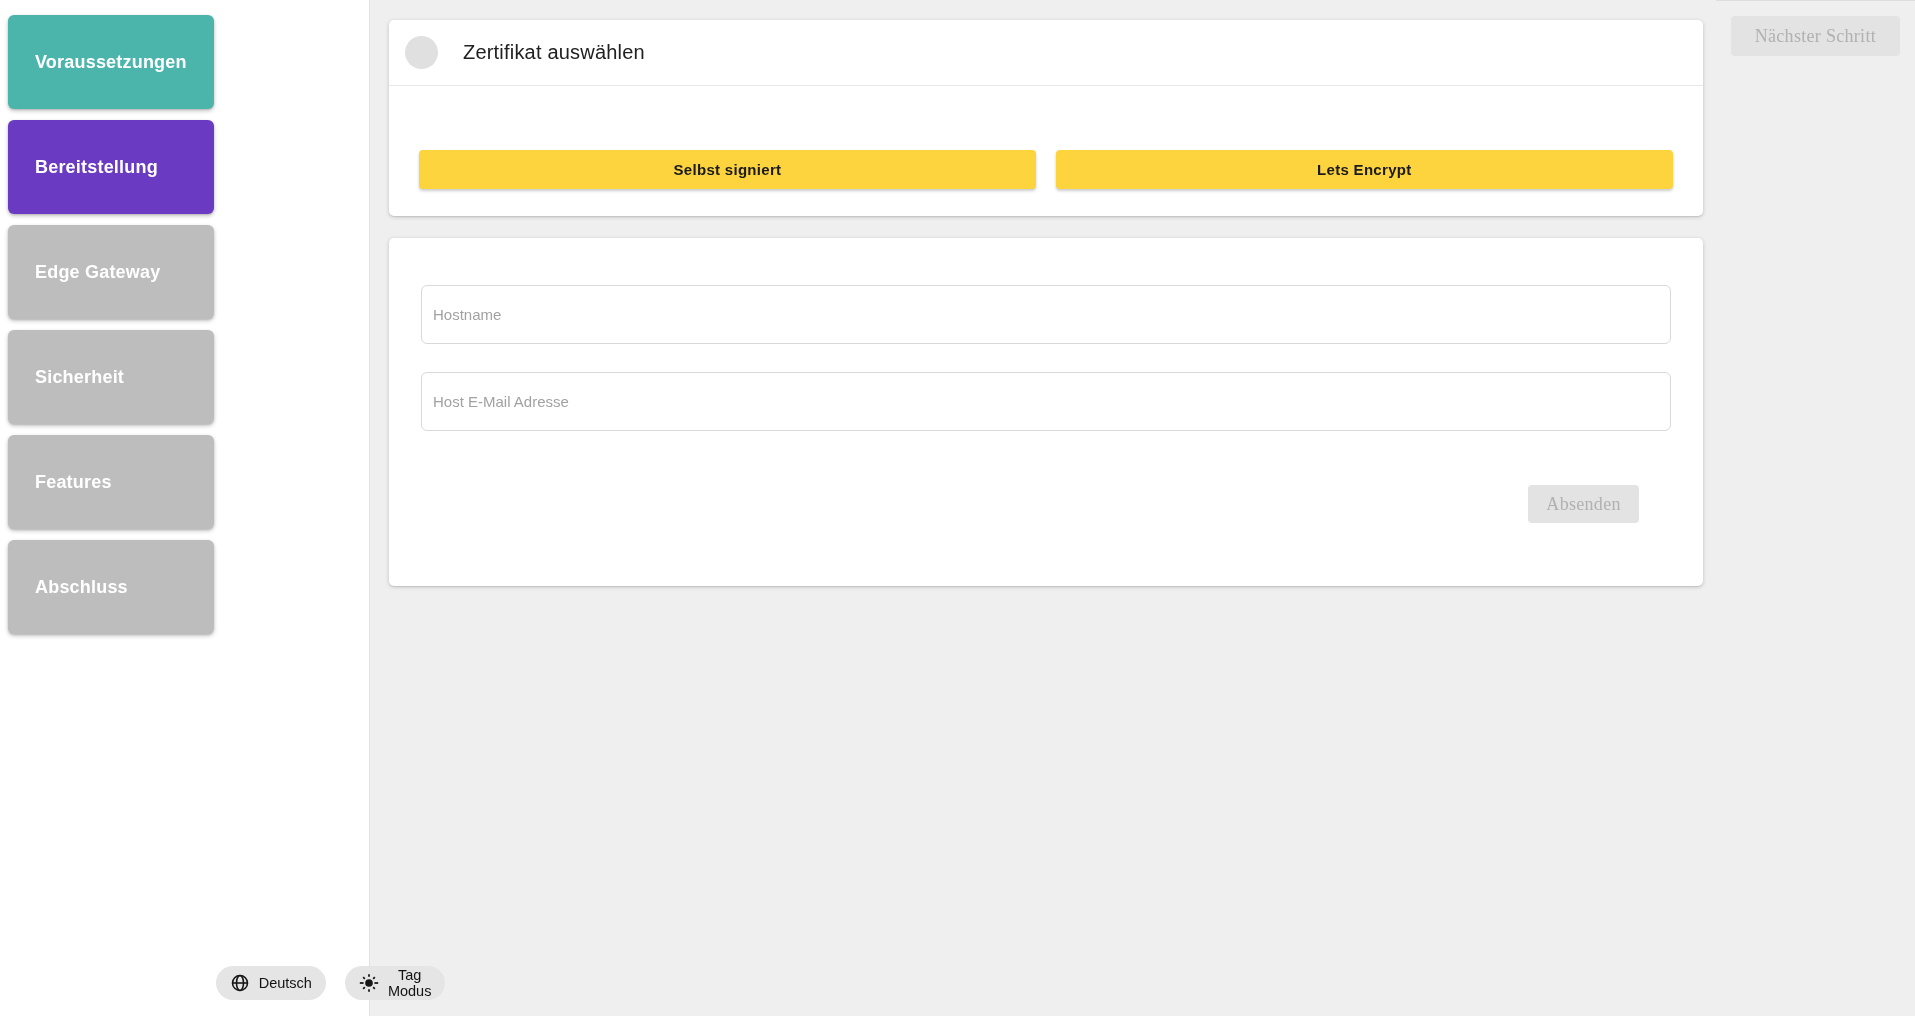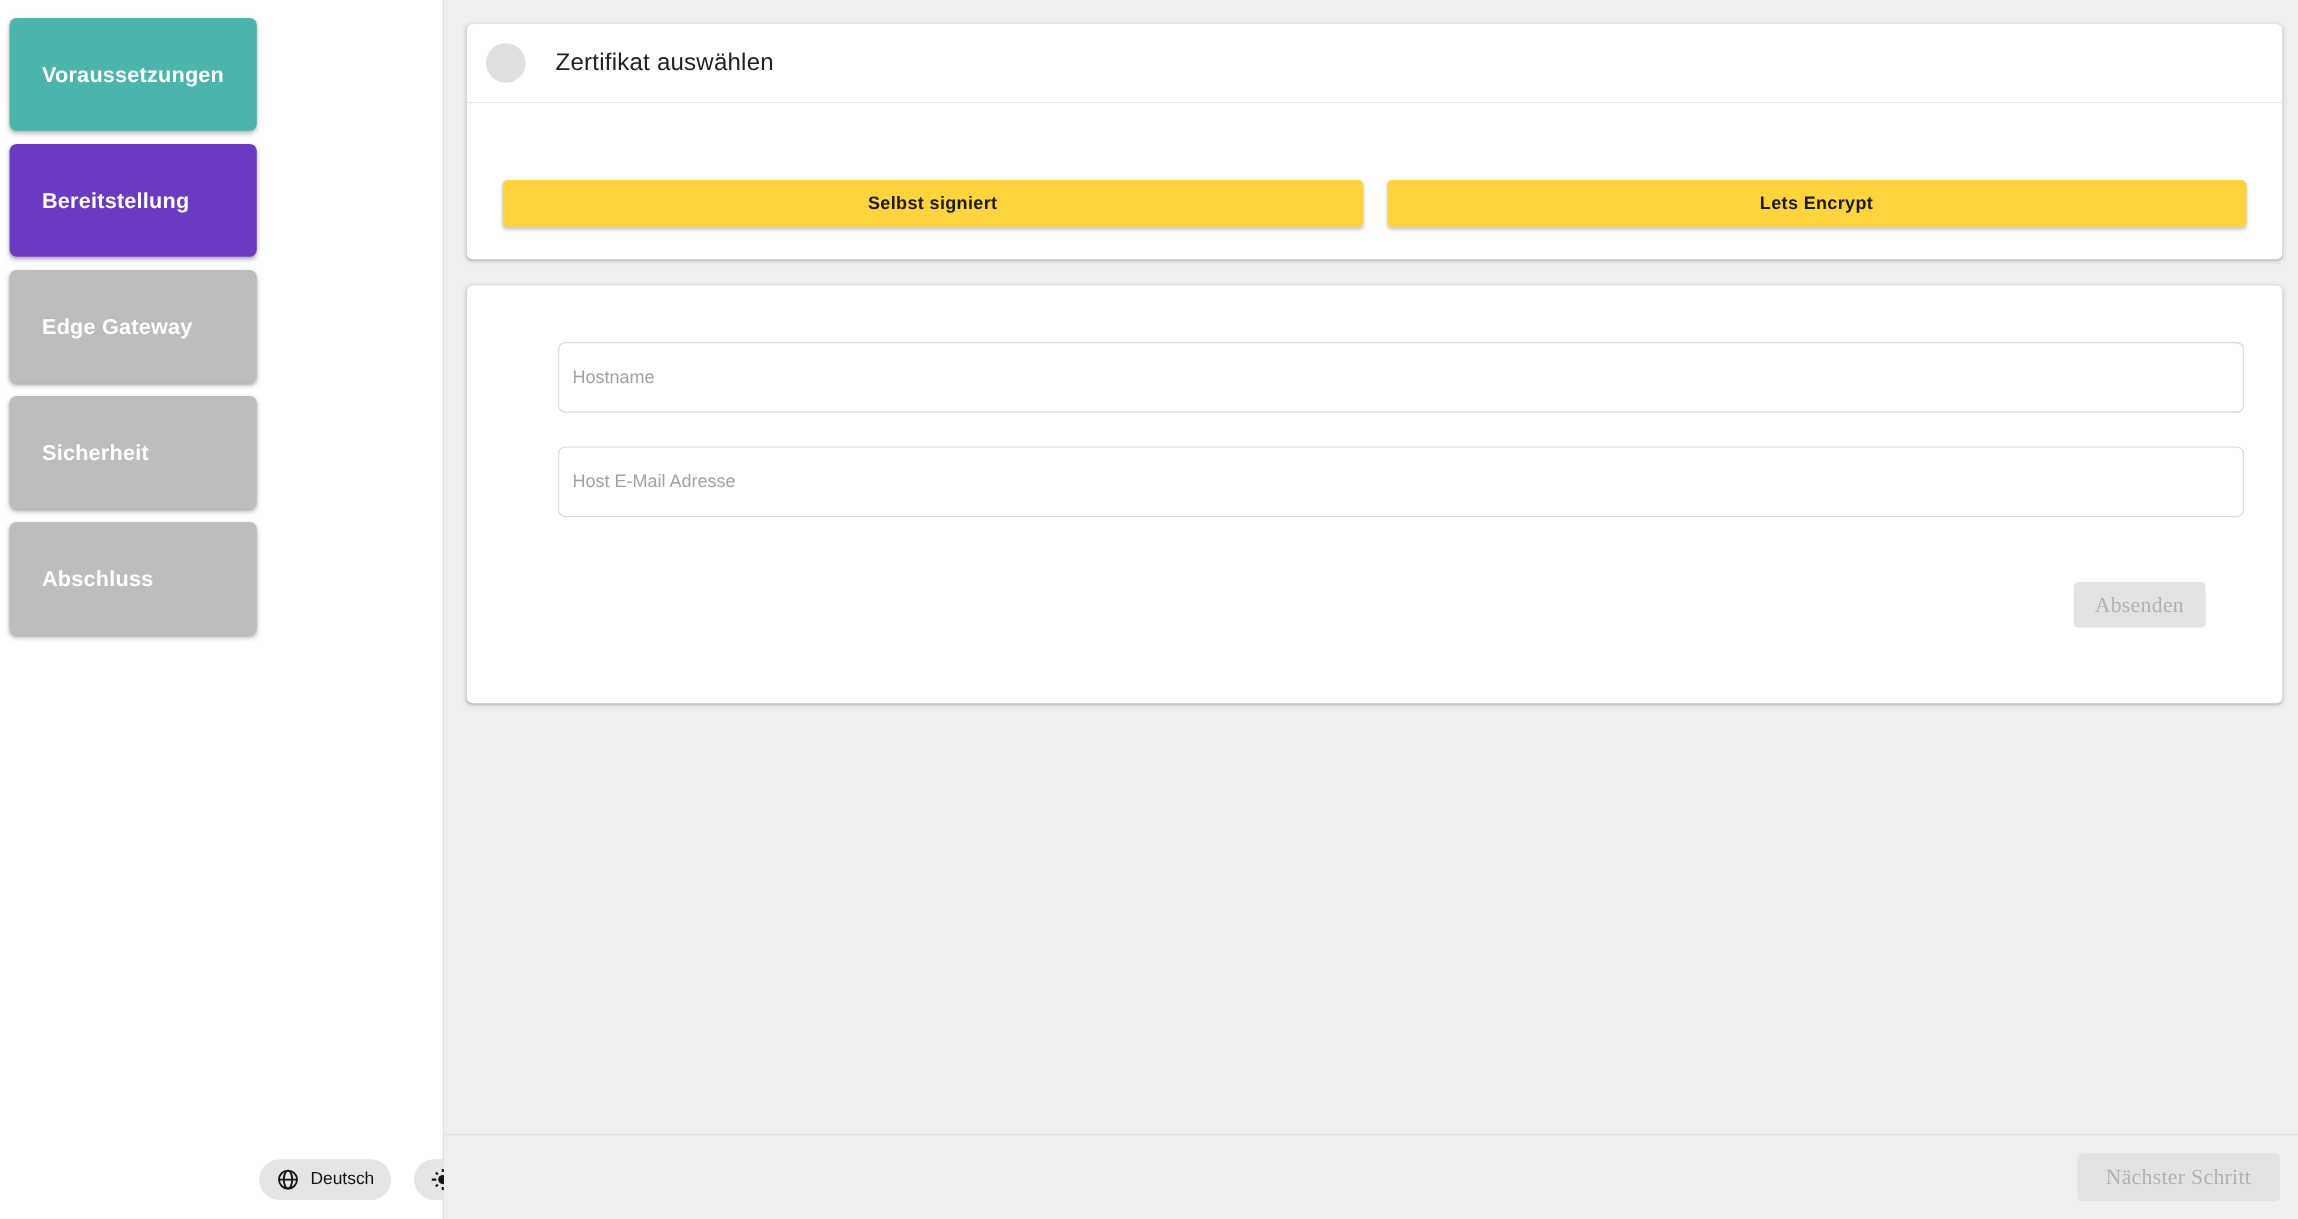--- a/index.html
+++ b/index.html
@@ -36,21 +36,21 @@
     border-radius:17px;
     background:#e5e5e5;
     display:inline-flex; align-items:center; gap:9px;
     padding:0 14px;
     font-size:14.5px; font-weight:500; color:#141414;
     border:none; cursor:pointer;
   }
   .chip svg { display:block; color:#161616; }
 
   
-  .main { flex:1; height:100%; display:flex; flex-direction:column; }
+  .main { flex:1; height:100%; display:flex; }
   .content { flex:1; padding:20px 13px 0 19px; overflow:hidden; }
 
   .card {
     background:#ffffff;
     border-radius:5px;
     box-shadow:0 1px 4px rgba(0,0,0,.18), 0 1px 1px rgba(0,0,0,.08);
   }
   .card-header {
     display:flex; align-items:center;
     height:66px;
@@ -77,21 +77,21 @@
     background:#fdd33e;
     font-family:inherit;
     font-size:15px; font-weight:700; color:#1b1b1b;
     letter-spacing:.3px;
     cursor:pointer;
     box-shadow:0 2px 3px rgba(0,0,0,.2);
   }
 
   
   .hostname-card { margin-top:22px; }
-  .form-body { padding:47px 32px 0 32px; display:flex; flex-direction:column; gap:28px;margin-left:44px; }
+  .form-body { padding:47px 32px 0 32px; display:flex; flex-direction:column; gap:28px; }
   .text-field {
     width:100%; height:59px;
     border:1px solid #d9d9d9; border-radius:6px;
     padding:0 11px;
     font-family:inherit; font-size:15px; color:#333;
     background:#fff;
     outline:none;
   }
   .text-field::placeholder { color:#a2a2a2; opacity:1; }
   .form-actions {
@@ -128,20 +128,23 @@
         <span>Voraussetzungen</span>
       </div>
     <div class="step" style="background: rgb(106, 58, 195);">
         <span>Bereitstellung</span>
       </div>
     <div class="step" style="background: rgb(189, 189, 189);">
         <span>Edge Gateway</span>
       </div>
     <div class="step" style="background: rgb(189, 189, 189);">
         <span>Sicherheit</span>
+      </div>
+    <div class="step" style="background: rgb(189, 189, 189);">
+        <span>Features</span>
       </div>
     <div class="step" style="background: rgb(189, 189, 189);">
         <span>Abschluss</span>
       </div>
   </div>
 
   <div class="chips">
     <button class="chip">
       <span>
         <svg viewBox="0 0 24 24" width="20" height="20" fill="none" stroke="currentColor" stroke-width="1.9">

